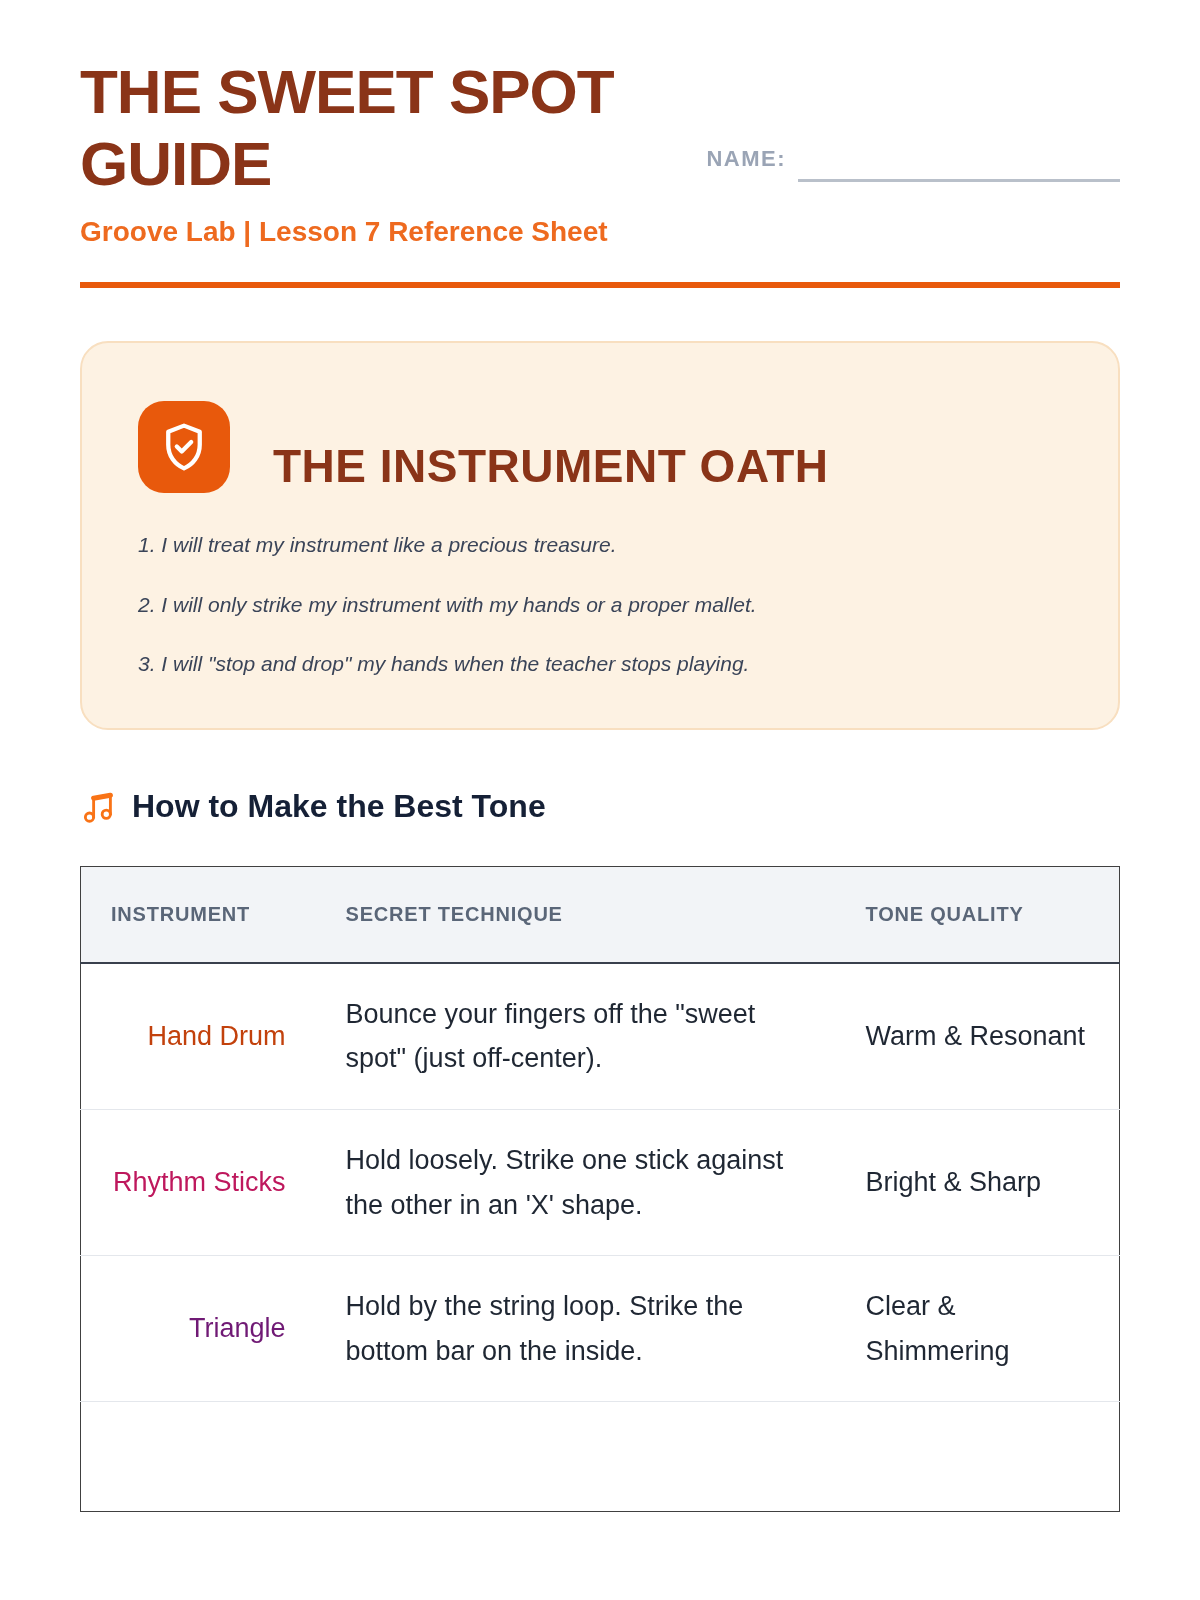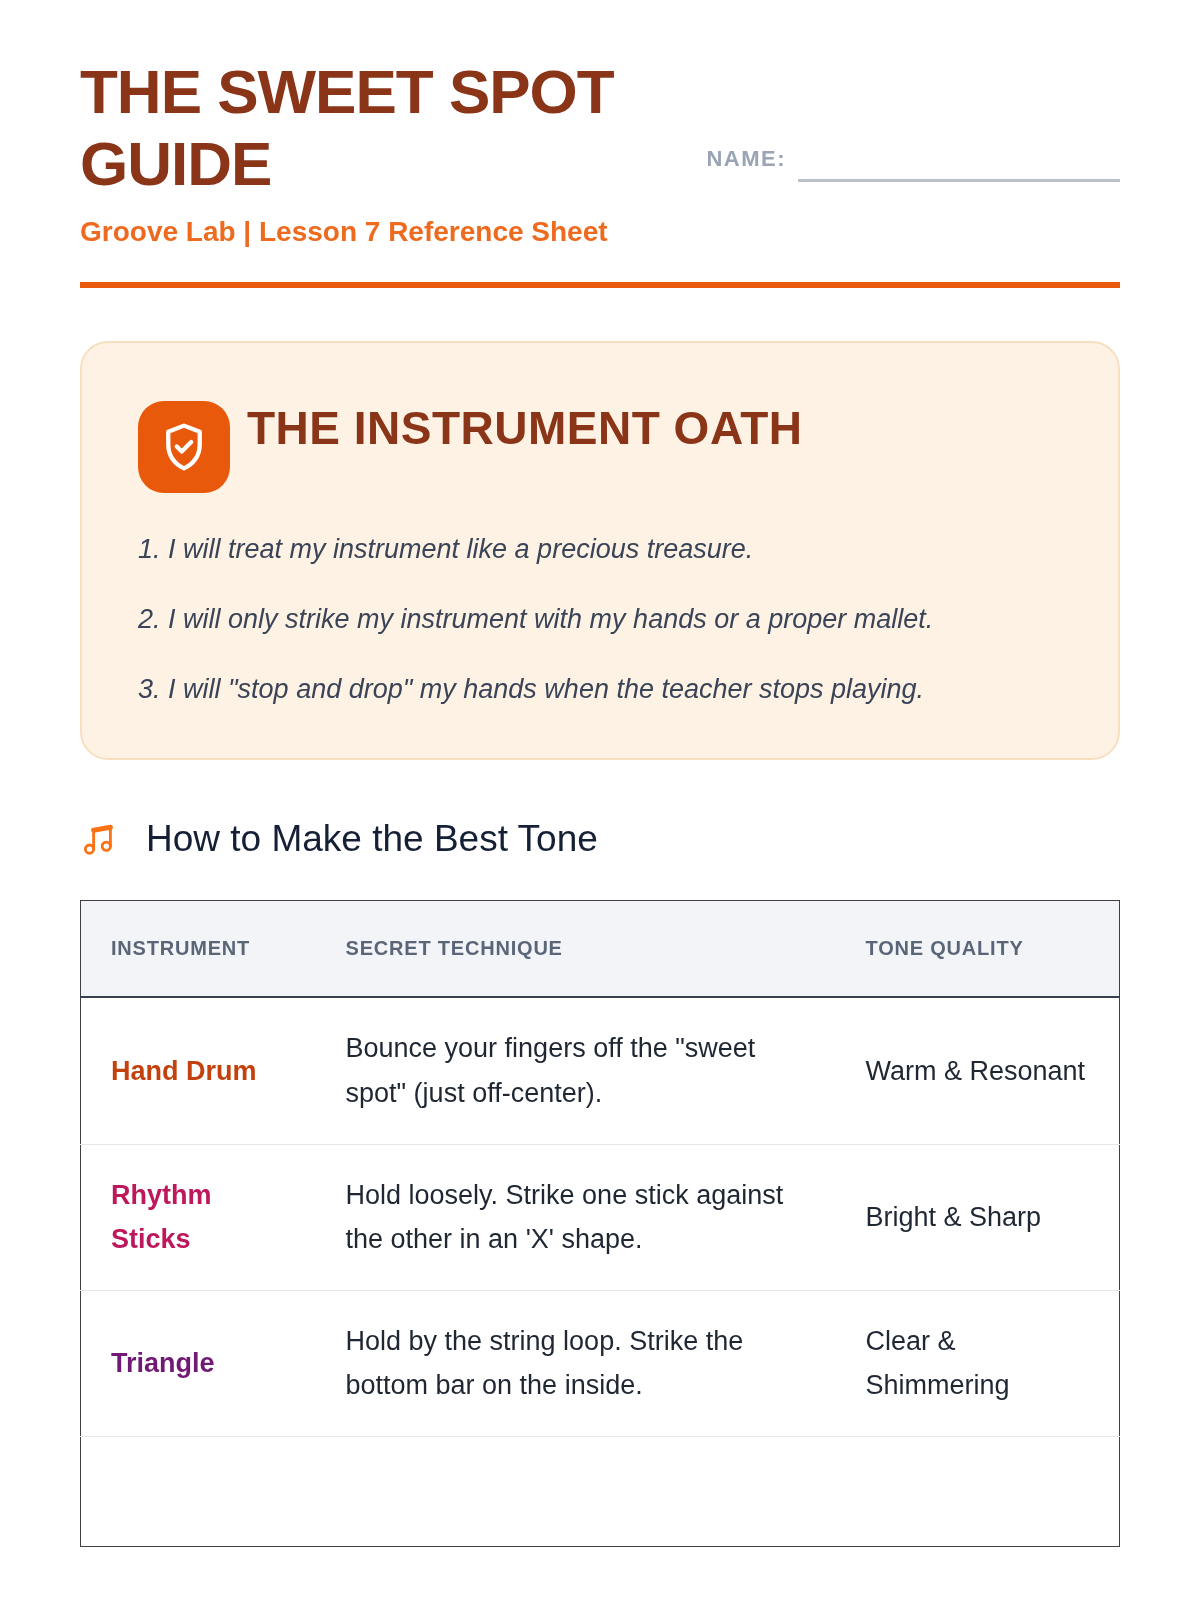--- a/index.html
+++ b/index.html
@@ -37,41 +37,41 @@
   .divider { height: 6px; background: var(--accent_orange, #e8590c); margin-top: 34px; }
 
   
   .oath-card {
     margin-top: 53px;
     background: var(--card_bg, #fdf2e3);
     border: 2px solid var(--card_border, #f8dfc0);
     border-radius: 28px;
     padding: 58px 56px 46px 56px;
   }
-  .oath-head { display: flex; align-items: flex-start; gap: 17px; }
+  .oath-head { display: flex; align-items: flex-end; gap: 43px; }
   .oath-icon {
     width: 92px; height: 92px; border-radius: 26px; flex: none;
     background: var(--accent_orange, #e8590c);
     display: flex; align-items: center; justify-content: center;
   }
   .oath-heading {
     margin: 0; font-size: 46px; font-weight: bold; letter-spacing: 0.5px;
     color: var(--title_brown, #8a3418);
   }
   .oath-item {
     margin: 24px 0 0 0; font-style: italic;
-    font-size: 27px; line-height: 1.7;
+    font-size: 21px; line-height: 1.7;
     color: var(--oath_text, #3a4458);
   }
   .oath-item.first { margin-top: 34px; }
 
   
   .tone-heading {
-    margin: 58px 0 0 0; display: flex; align-items: center; gap: 28px;
-    font-size: 37px; font-weight: normal; color: var(--heading_navy, #152036);
+    margin: 58px 0 0 0; display: flex; align-items: center; gap: 14px;
+    font-size: 32px; font-weight: bold; color: var(--heading_navy, #152036);
   }
   .notes-icon { display: inline-flex; }
 
   table.tone-table {
     margin-top: 40px; width: 100%;
     border-collapse: collapse; background: #fff;
     border: 1px solid #404040;
   }
   .tone-table th {
     background: var(--table_header_bg, #f2f4f7);
@@ -79,21 +79,21 @@
     letter-spacing: 0.8px; color: var(--table_header_text, #5a6678);
     padding: 36px 30px; border-bottom: 2px solid #39404d;
   }
   .tone-table th.col-instrument { width: 235px; }
   .tone-table th.col-technique  { width: 520px; }
   .tone-table td {
     padding: 28px 30px; font-size: 27px; line-height: 1.65;
     color: #1f2733; vertical-align: middle;
     border-bottom: 1px solid #e4e7ec;
   }
-  .tone-table td.inst { font-weight: bold; }
+  .tone-table td.inst { font-weight: normal; text-align: right; }
   .tone-table tr.empty-row td { height: 110px; border-bottom: none; }
 </style>
 </head>
 <body>
 
 <div class="page">
 
   <header class="top">
     <div class="title-block">
       <h1 class="page-title">THE SWEET SPOT GUIDE</h1>

